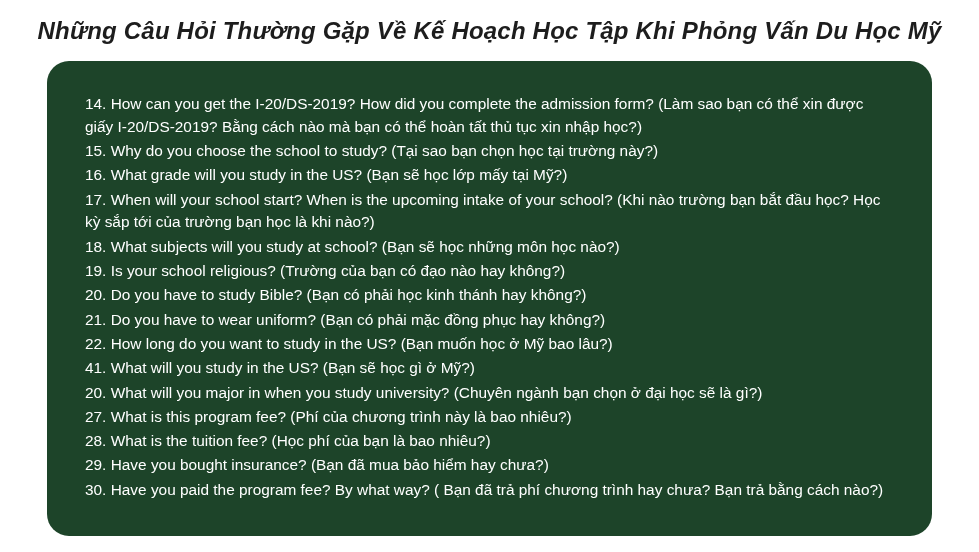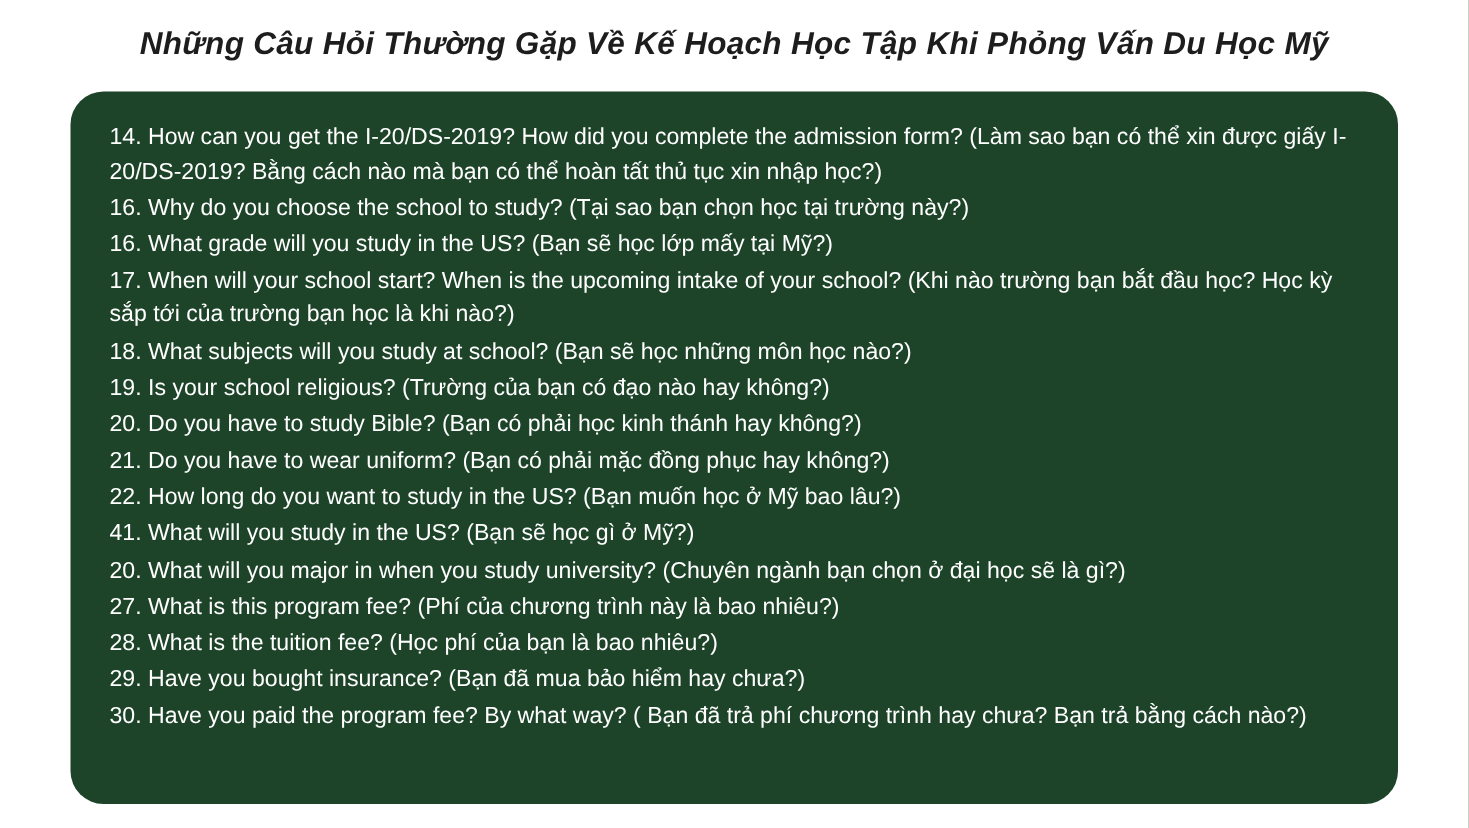--- a/index.html
+++ b/index.html
@@ -17,42 +17,42 @@
     position: relative;
     width: 979px;
     height: 552px;
     box-sizing: border-box;
   }
   .title {
     text-align: center;
     font-family: "Liberation Sans", sans-serif;
     font-style: italic;
     font-weight: bold;
-    font-size: 21px;
+    font-size: 24px;
     color: #1d1d1d;
     letter-spacing: 0.2px;
     padding: 17px 30px 0 30px;
     margin: 0;
     line-height: 1.2;
   }
   .card {
     position: absolute;
     left: 47px;
     top: 61px;
     width: 885px;
     height: 475px;
     background: #1d4429;
     border-radius: 22px;
     box-sizing: border-box;
     padding: 16px 24px 16px 22px;
     overflow: hidden;
   }
   .qlist {
     list-style: none;
-    margin: 4px;
+    margin: 16px;
     padding: 0;
   }
   .qlist li {
     color: #ffffff;
     font-family: "Liberation Sans", sans-serif;
     font-size: 15.4px;
     line-height: 1.48;
     margin: 0 0 1.5px 0;
     text-indent: 0;
     padding: 0;
@@ -62,21 +62,21 @@
 </head>
 <body>
 
 <div class="page">
 
   <h1 class="title">Những Câu Hỏi Thường Gặp Về Kế Hoạch Học Tập Khi Phỏng Vấn Du Học Mỹ</h1>
 
   <div class="card">
     <ul class="qlist">
       <li>14. How can you get the I-20/DS-2019? How did you complete the admission form? (Làm sao bạn có thể xin được giấy I-20/DS-2019? Bằng cách nào mà bạn có thể hoàn tất thủ tục xin nhập học?)</li>
-      <li>16. Why do you choose the school to study? (Tại sao bạn chọn học tại trường này?)</li>
+      <li>15. Why do you choose the school to study? (Tại sao bạn chọn học tại trường này?)</li>
       <li>16. What grade will you study in the US? (Bạn sẽ học lớp mấy tại Mỹ?)</li>
       <li>17. When will your school start? When is the upcoming intake of your school? (Khi nào trường bạn bắt đầu học? Học kỳ sắp tới của trường bạn học là khi nào?)</li>
       <li>18. What subjects will you study at school? (Bạn sẽ học những môn học nào?)</li>
       <li>19. Is your school religious? (Trường của bạn có đạo nào hay không?)</li>
       <li>20. Do you have to study Bible? (Bạn có phải học kinh thánh hay không?)</li>
       <li>21. Do you have to wear uniform? (Bạn có phải mặc đồng phục hay không?)</li>
       <li>22. How long do you want to study in the US? (Bạn muốn học ở Mỹ bao lâu?)</li>
       <li>41. What will you study in the US? (Bạn sẽ học gì ở Mỹ?)</li>
       <li>20. What will you major in when you study university? (Chuyên ngành bạn chọn ở đại học sẽ là gì?)</li>
       <li>27. What is this program fee? (Phí của chương trình này là bao nhiêu?)</li>

